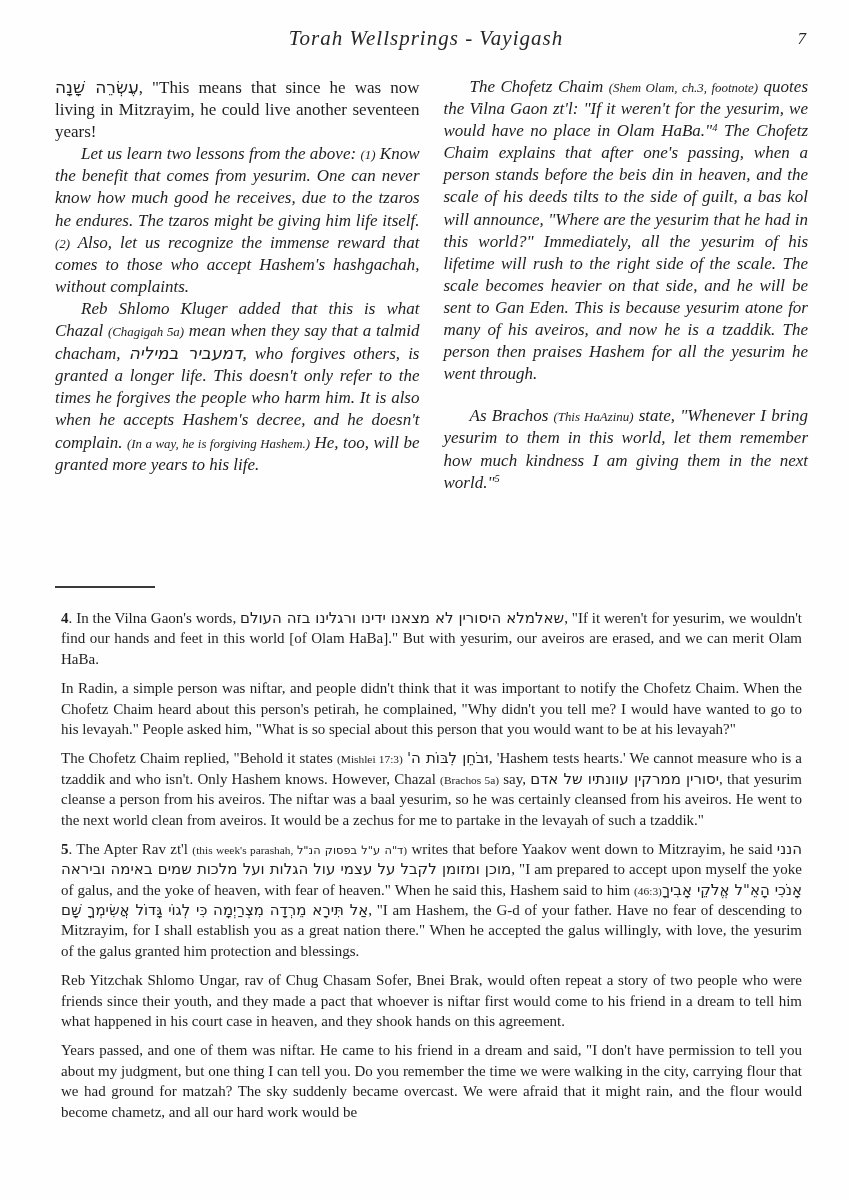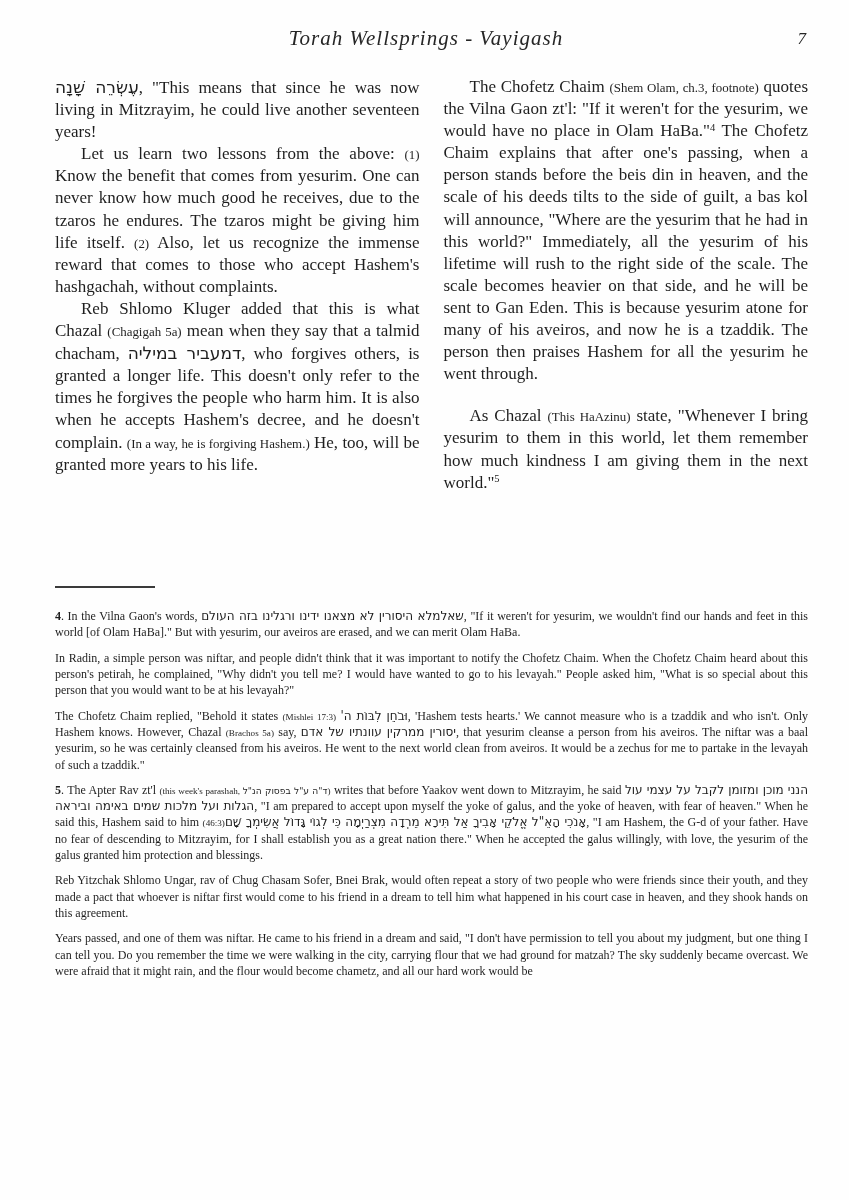--- a/index.html
+++ b/index.html
@@ -46,32 +46,32 @@
   }
   .col { flex: 1 1 0; }
   .col p {
     margin: 0;
     font-size: 17px;
     line-height: 1.3;
     text-align: justify;
   }
   .col p + p { }
   .col p.gap-lg { margin-top: 20px; }
-  .indent { text-indent: 26px; }
+  .indent { text-indent: 26px; font-style: italic; }
   
   .rule {
     width: 100px;
     height: 0;
     border-top: 2px solid #3a3a3a;
     margin: 16px 0 20px 0;
   }
   
   .footnotes p {
-    margin: 0;
-    font-size: 12px;
+    margin: 6px;
+    font-size: 15px;
     line-height: 1.36;
     text-align: justify;
   }
   .footnotes p + p { margin-top: 9px; }
   
   .seg-n { }
   .seg-small { font-size: 0.76em; }
   .seg-heb { font-family: "DejaVu Serif", "DejaVu Sans", serif; }
   .seg-hs { font-family: "DejaVu Serif", "DejaVu Sans", serif; font-size: 0.76em; }
   .seg-sup { font-size: 0.62em; position: relative; top: -0.5em; }
@@ -89,21 +89,21 @@
   </header>
 
   <main class="columns">
     <div class="col">
       <p><span class="seg-heb" dir="rtl">עֶשְׂרֵה שָׁנָה</span><span class="seg-n">, "This means that since he was now living in Mitzrayim, he could live another seventeen years!</span></p>
       <p class="indent"><span class="seg-n">Let us learn two lessons from the above: </span><span class="seg-small">(1)</span><span class="seg-n"> Know the benefit that comes from yesurim. One can never know how much good he receives, due to the tzaros he endures. The tzaros might be giving him life itself. </span><span class="seg-small">(2)</span><span class="seg-n"> Also, let us recognize the immense reward that comes to those who accept Hashem's hashgachah, without complaints.</span></p>
       <p class="indent"><span class="seg-n">Reb Shlomo Kluger added that this is what Chazal </span><span class="seg-small">(Chagigah 5a)</span><span class="seg-n"> mean when they say that a talmid chacham, </span><span class="seg-heb" dir="rtl">דמעביר במיליה</span><span class="seg-n">, who forgives others, is granted a longer life. This doesn't only refer to the times he forgives the people who harm him. It is also when he accepts Hashem's decree, and he doesn't complain. </span><span class="seg-small">(In a way, he is forgiving Hashem.)</span><span class="seg-n"> He, too, will be granted more years to his life.</span></p>
     </div>
     <div class="col">
       <p class="indent"><span class="seg-n">The Chofetz Chaim </span><span class="seg-small">(Shem Olam, ch.3, footnote)</span><span class="seg-n"> quotes the Vilna Gaon zt'l: "If it weren't for the yesurim, we would have no place in Olam HaBa."</span><span class="seg-sup">4</span><span class="seg-n"> The Chofetz Chaim explains that after one's passing, when a person stands before the beis din in heaven, and the scale of his deeds tilts to the side of guilt, a bas kol will announce, "Where are the yesurim that he had in this world?" Immediately, all the yesurim of his lifetime will rush to the right side of the scale. The scale becomes heavier on that side, and he will be sent to Gan Eden. This is because yesurim atone for many of his aveiros, and now he is a tzaddik. The person then praises Hashem for all the yesurim he went through.</span></p>
-      <p class="indent gap-lg"><span class="seg-n">As Chazal </span><span class="seg-small">(This HaAzinu)</span><span class="seg-n"> state, "Whenever I bring yesurim to them in this world, let them remember how much kindness I am giving them in the next world."</span><span class="seg-sup">5</span></p>
+      <p class="indent gap-lg"><span class="seg-n">As Brachos </span><span class="seg-small">(This HaAzinu)</span><span class="seg-n"> state, "Whenever I bring yesurim to them in this world, let them remember how much kindness I am giving them in the next world."</span><span class="seg-sup">5</span></p>
     </div>
   </main>
 
   <div class="rule"></div>
 
   <section class="footnotes">
     <p><span class="seg-b">4</span><span class="seg-n">. In the Vilna Gaon's words, </span><span class="seg-heb" dir="rtl">שאלמלא היסורין לא מצאנו ידינו ורגלינו בזה העולם</span><span class="seg-n">, "If it weren't for yesurim, we wouldn't find our hands and feet in this world [of Olam HaBa]." But with yesurim, our aveiros are erased, and we can merit Olam HaBa.</span></p>
     <p><span class="seg-n">In Radin, a simple person was niftar, and people didn't think that it was important to notify the Chofetz Chaim. When the Chofetz Chaim heard about this person's petirah, he complained, "Why didn't you tell me? I would have wanted to go to his levayah." People asked him, "What is so special about this person that you would want to be at his levayah?"</span></p>
     <p><span class="seg-n">The Chofetz Chaim replied, "Behold it states </span><span class="seg-small">(Mishlei 17:3)</span><span class="seg-n"> </span><span class="seg-heb" dir="rtl">וּבֹחֵן לִבּוֹת ה'</span><span class="seg-n">, 'Hashem tests hearts.' We cannot measure who is a tzaddik and who isn't. Only Hashem knows. However, Chazal </span><span class="seg-small">(Brachos 5a)</span><span class="seg-n"> say, </span><span class="seg-heb" dir="rtl">יסורין ממרקין עוונתיו של אדם</span><span class="seg-n">, that yesurim cleanse a person from his aveiros. The niftar was a baal yesurim, so he was certainly cleansed from his aveiros. He went to the next world clean from aveiros. It would be a zechus for me to partake in the </span><span class="seg-i">levayah</span><span class="seg-n"> of such a tzaddik."</span></p>
     <p><span class="seg-b">5</span><span class="seg-n">. The Apter Rav zt'l </span><span class="seg-small">(this week's parashah, </span><span class="seg-hs" dir="rtl">ד"ה ע"ל בפסוק הנ"ל</span><span class="seg-small">)</span><span class="seg-n"> writes that before Yaakov went down to Mitzrayim, he said </span><span class="seg-heb" dir="rtl">הנני מוכן ומזומן לקבל על עצמי עול הגלות ועל מלכות שמים באימה וביראה</span><span class="seg-n">, "I am prepared to accept upon myself the yoke of galus, and the yoke of heaven, with fear of heaven." When he said this, Hashem said to him </span><span class="seg-small">(46:3)</span><span class="seg-heb" dir="rtl">אָנֹכִי הָאֵ"ל אֱלֹקֵי אָבִיךָ אַל תִּירָא מֵרְדָה מִצְרַיְמָה כִּי לְגוֹי גָּדוֹל אֲשִׂימְךָ שָׁם</span><span class="seg-n">, "I am Hashem, the G-d of your father. Have no fear of descending to Mitzrayim, for I shall establish you as a great nation there." When he accepted the galus willingly, with love, the yesurim of the galus granted him protection and blessings.</span></p>

